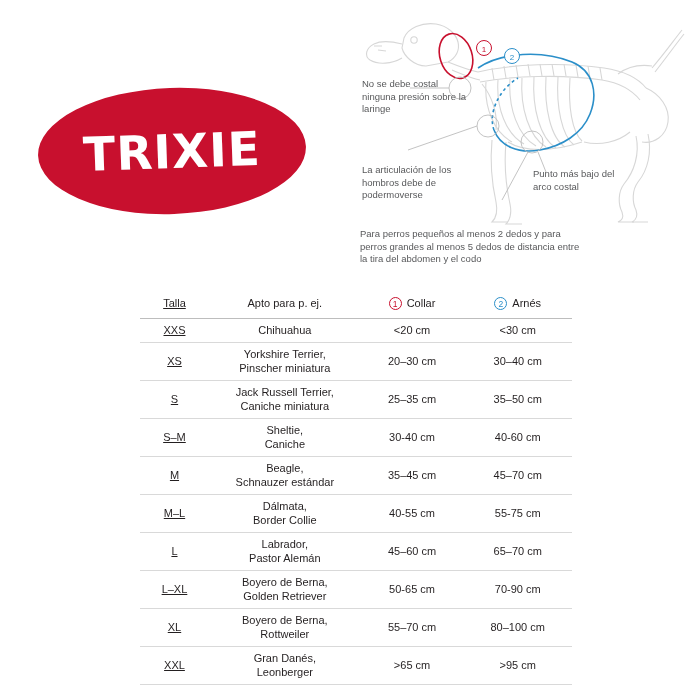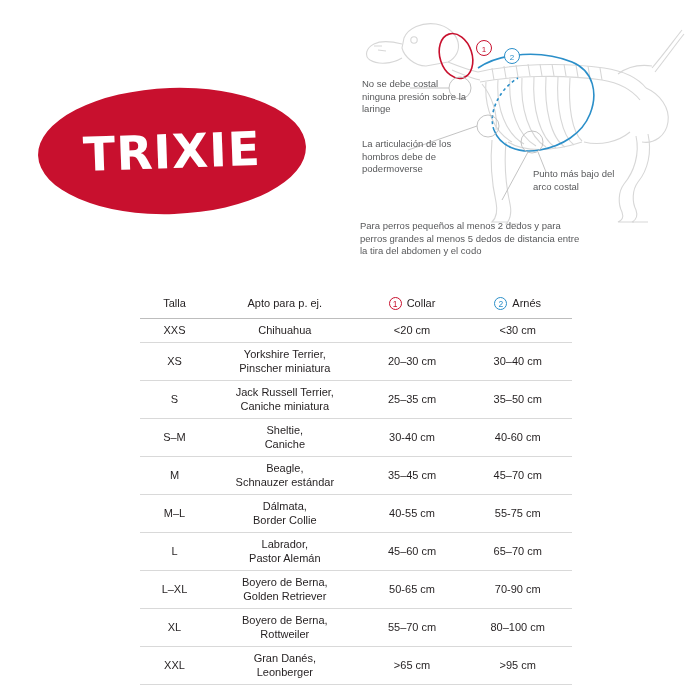--- a/index.html
+++ b/index.html
@@ -45,23 +45,23 @@
 
   
   .callout{
     position:absolute;
     font-size:9.5px;
     line-height:12.5px;
     color:#58595b;
     font-family:"Liberation Sans", sans-serif;
   }
   .c1{left:362px;top:78px;width:108px;}
-  .c2{left:362px;top:138px;width:110px;}
+  .c2{left:362px;top:164px;width:110px;}
   .c3{left:489px;top:168px;width:88px;margin-left:44px;}
-  .c4{left:360px;top:220px;width:228px;text-align:left;}
+  .c4{left:360px;top:228px;width:228px;text-align:left;}
 
   
   .table{
     position:absolute;left:140px;top:292px;width:432px;
     border-collapse:collapse;
     font-size:11px;
     color:#231f20;
   }
   .table td,.table th{
     border-bottom:1px solid #d9d9d9;
@@ -69,21 +69,21 @@
     vertical-align:middle;
     font-weight:normal;
     text-align:center;
     line-height:13.5px;
   }
   .table thead th{
     border-bottom:1px solid #bdbdbd;
     padding-bottom:7px;
     font-size:11px;
   }
-  .col-size{width:66px;}
+  .col-size{width:66px;text-decoration:underline;}
   .col-breed{width:150px;}
   .col-collar{width:100px;}
   .col-harness{width:106px;}
 
   .hdr-flex{display:flex;align-items:center;justify-content:center;gap:5px;}
   .num-circle{
     display:inline-flex;align-items:center;justify-content:center;
     width:13px;height:13px;border-radius:50%;
     font-size:8.5px;line-height:1;
     box-sizing:border-box;

